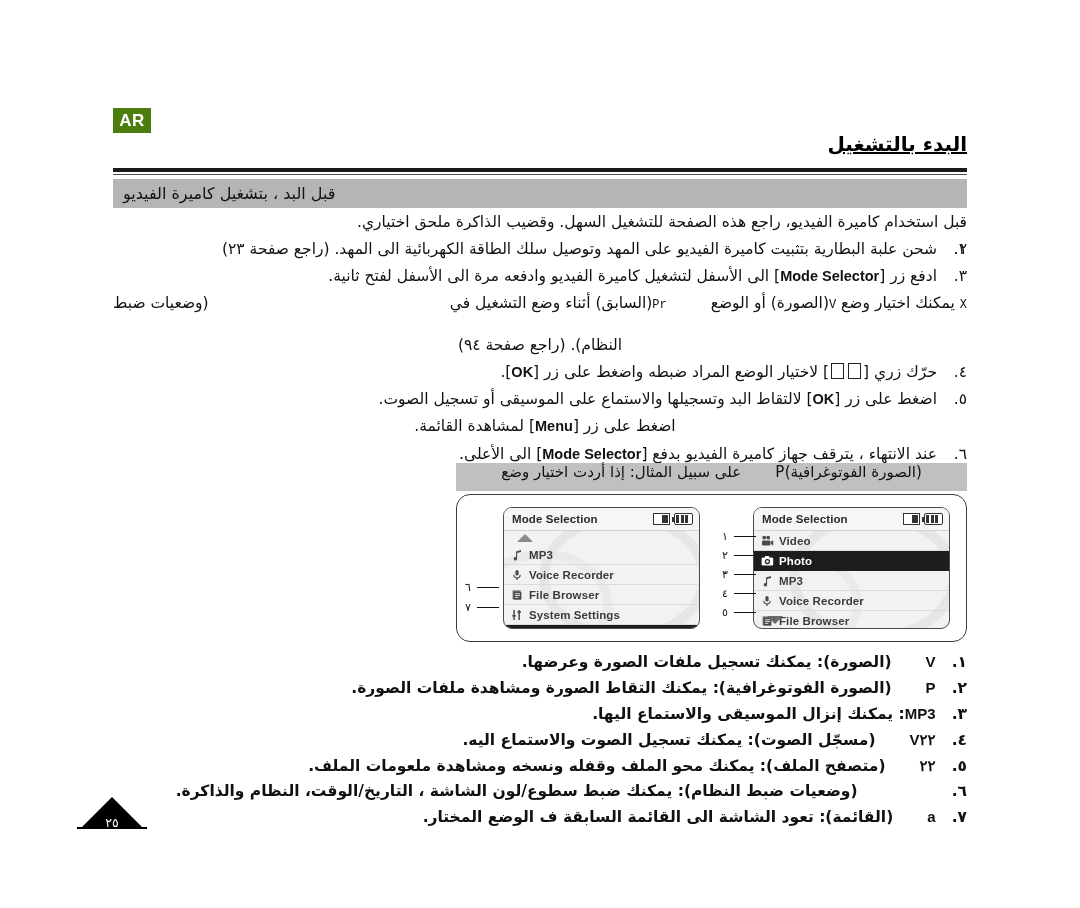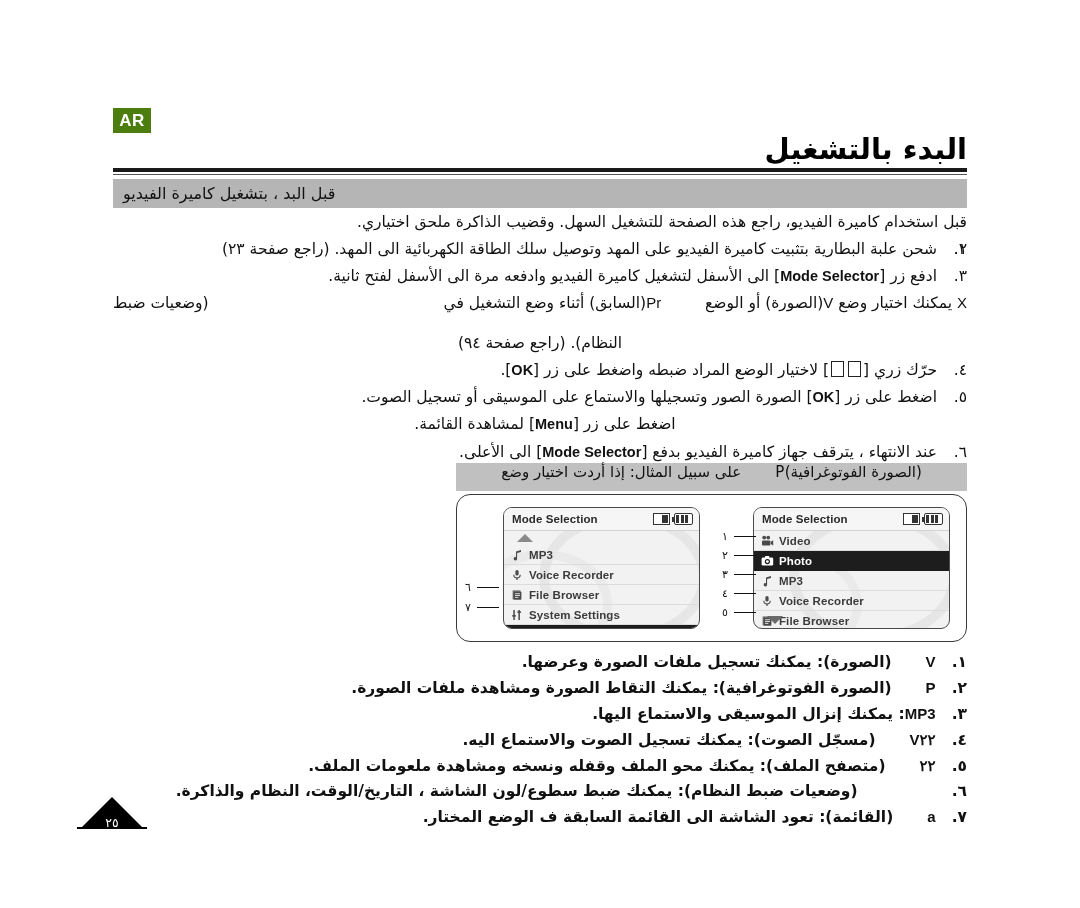--- a/index.html
+++ b/index.html
@@ -29,26 +29,27 @@
     font-size:17px;
     letter-spacing:0.5px;
     display:flex;align-items:center;justify-content:center;
     direction:ltr;
   }
 
   
   .chapter-title{
     position:absolute;
     right:113px;top:132px;
-    font-size:29px;
+    font-size:20px;
     font-weight:bold;
     color:#000;
     direction:rtl;
     white-space:nowrap;
     letter-spacing:-0.5px;
+    text-decoration:underline;
   }
   .title-rule-thick{
     position:absolute;
     left:113px;top:168px;
     width:854px;height:4px;
     background:#1a1a1a;
   }
   .title-rule-thin{
     position:absolute;
     left:113px;top:174px;
@@ -123,22 +124,22 @@
     margin:0 2px;
   }
   .sub-note{
     display:block;
     font-size:15.5px;
     line-height:22px;
     margin:0 0 18px 0;
     position:relative;
   }
   .sub-note .mark{
-    font-family:Liberation Sans, sans-serif;
-    font-size:15px;
+    font-family:Liberation Mono, monospace;
+    font-size:12px;
     direction:ltr;
     unicode-bidi:isolate;
     display:inline-block;
   }
   .gap-lg{display:inline-block;width:78px;}
   .gap-md{display:inline-block;width:34px;}
   .right-float{float:left;display:inline-block;}
   .indent-line{
     display:block;
     text-align:center;
@@ -446,21 +447,21 @@
 
     <span class="indent-line">النظام). (راجع صفحة ٩٤)</span>
 
     <span class="num-line">
       <span class="idx">٤.</span>
       <span>حرّك زري [</span><span class="tofu"></span><span class="tofu"></span><span>] لاختيار الوضع المراد ضبطه واضغط على زر [</span><span class="kbd">OK</span><span>].</span>
     </span>
 
     <span class="num-line">
       <span class="idx">٥.</span>
-      <span>اضغط على زر [</span><span class="kbd">OK</span><span>] الصورة الصور وتسجيلها والاستماع على الموسيقى أو تسجيل الصوت.</span>
+      <span>اضغط على زر [</span><span class="kbd">OK</span><span>] لالتقاط البد وتسجيلها والاستماع على الموسيقى أو تسجيل الصوت.</span>
     </span>
 
     <span class="menu-sub">
       <span>اضغط على زر [</span><span class="kbd">Menu</span><span>] لمشاهدة القائمة.</span>
     </span>
 
     <span class="num-line">
       <span class="idx">٦.</span>
       <span>عند الانتهاء ، يترقف جهاز كاميرة الفيديو بدفع [</span><span class="kbd">Mode Selector</span><span>] الى الأعلى.</span>
     </span>

